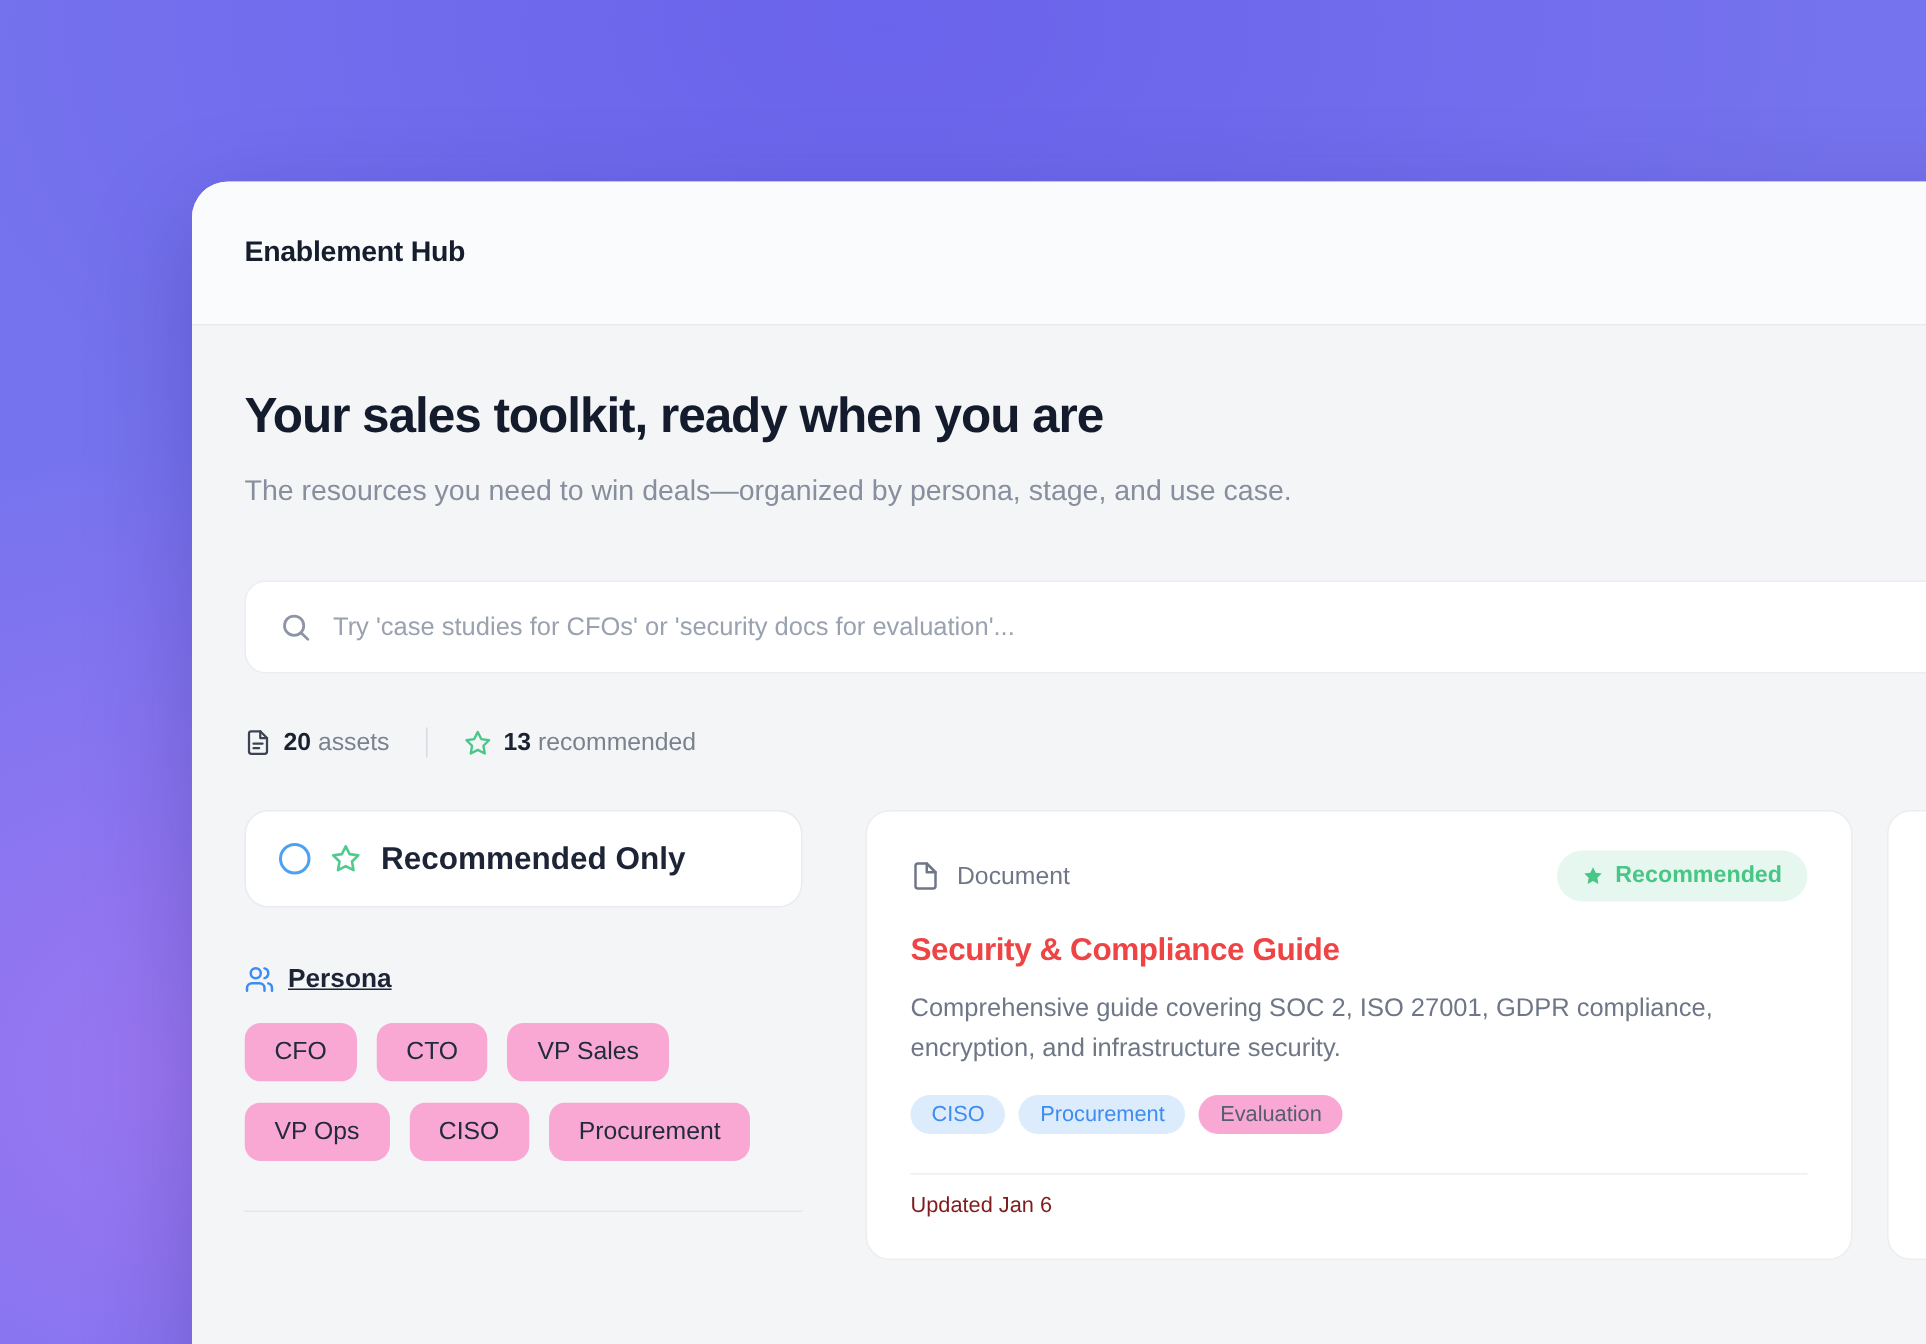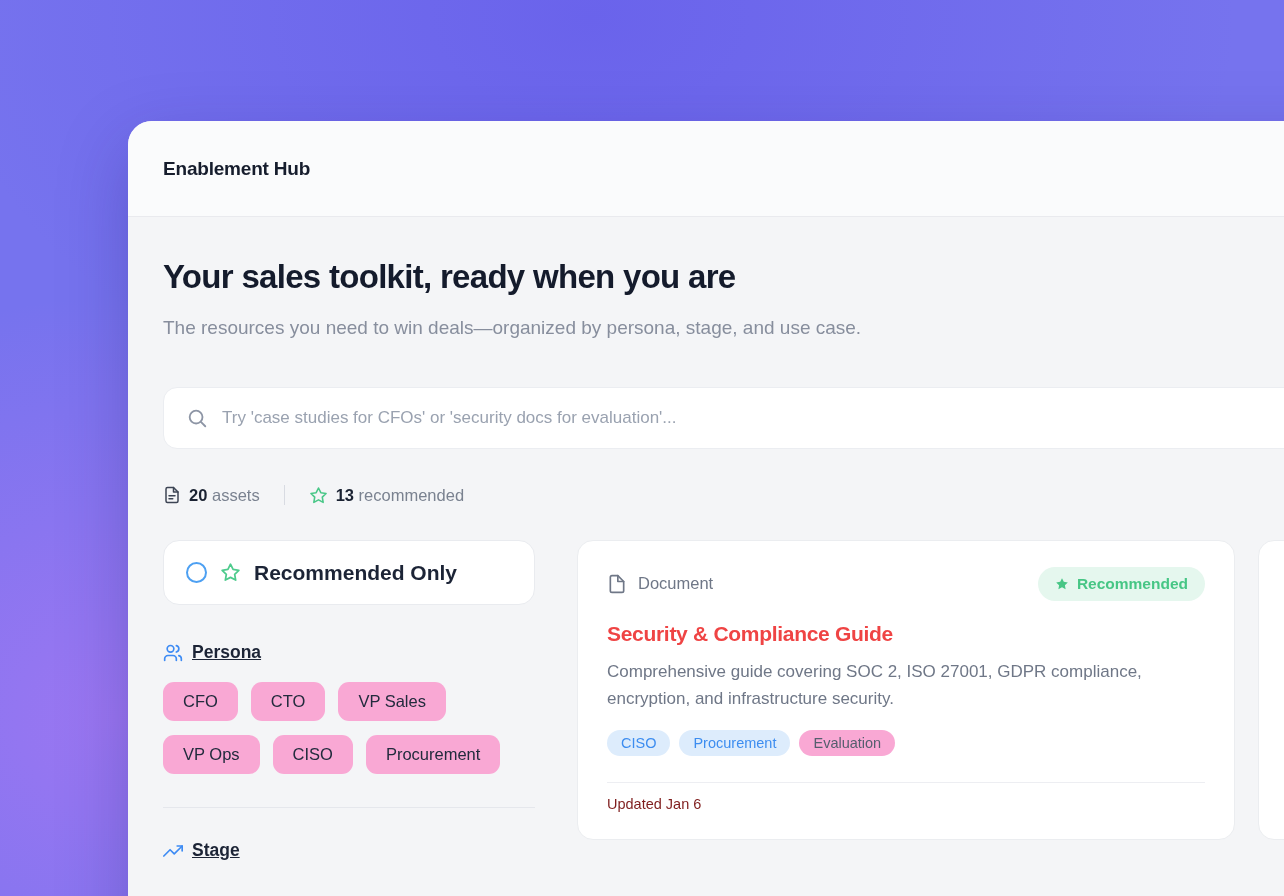--- a/index.html
+++ b/index.html
@@ -107,21 +107,21 @@
 
   
   .cards { display: flex; gap: 23px; flex: 1; }
   .asset-card {
     width: 658px; flex: 0 0 658px;
     background: #fff; border: 1px solid #ebedf0; border-radius: 16px;
     padding: 26px 29px 0 29px;
     height: 300px;
   }
   .card-top { display: flex; align-items: center; justify-content: space-between; }
-  .card-type { display: flex; align-items: flex-start; gap: 11px; font-size: 16.5px; color: #6f7787; }
+  .card-type { display: flex; align-items: center; gap: 11px; font-size: 16.5px; color: #6f7787; }
   .badge {
     display: flex; align-items: center; gap: 8px;
     background: #e5f7ee; color: #47c685;
     font-size: 15.5px; font-weight: 600;
     padding: 8px 17px; border-radius: 999px;
   }
   .card-title {
     margin-top: 21px; font-size: 21px; font-weight: 700; color: #ef4444;
     letter-spacing: -0.3px;
   }
@@ -216,29 +216,20 @@
           <span class="chip">CFO</span>
           <span class="chip">CTO</span>
           <span class="chip">VP Sales</span>
           <span class="chip">VP Ops</span>
           <span class="chip">CISO</span>
           <span class="chip">Procurement</span>
         </div>
 
         <div class="sidebar-divider"></div>
 
-        <div class="section-header stage-header">
-          <span class="icon">
-            <svg width="20" height="20" viewBox="0 0 24 24" fill="none" stroke="#3d8bf4" stroke-width="2" stroke-linecap="round" stroke-linejoin="round">
-              <polyline points="23 6 13.5 15.5 8.5 10.5 1 18"></polyline>
-              <polyline points="17 6 23 6 23 12"></polyline>
-            </svg>
-          </span>
-          <span>Stage</span>
-        </div>
 
       </div>
 
       <div class="cards">
 
         <div class="asset-card">
           <div class="card-top">
             <div class="card-type">
               <span class="icon">
                 <svg width="20" height="20" viewBox="0 0 24 24" fill="none" stroke="#6f7787" stroke-width="2" stroke-linecap="round" stroke-linejoin="round">

